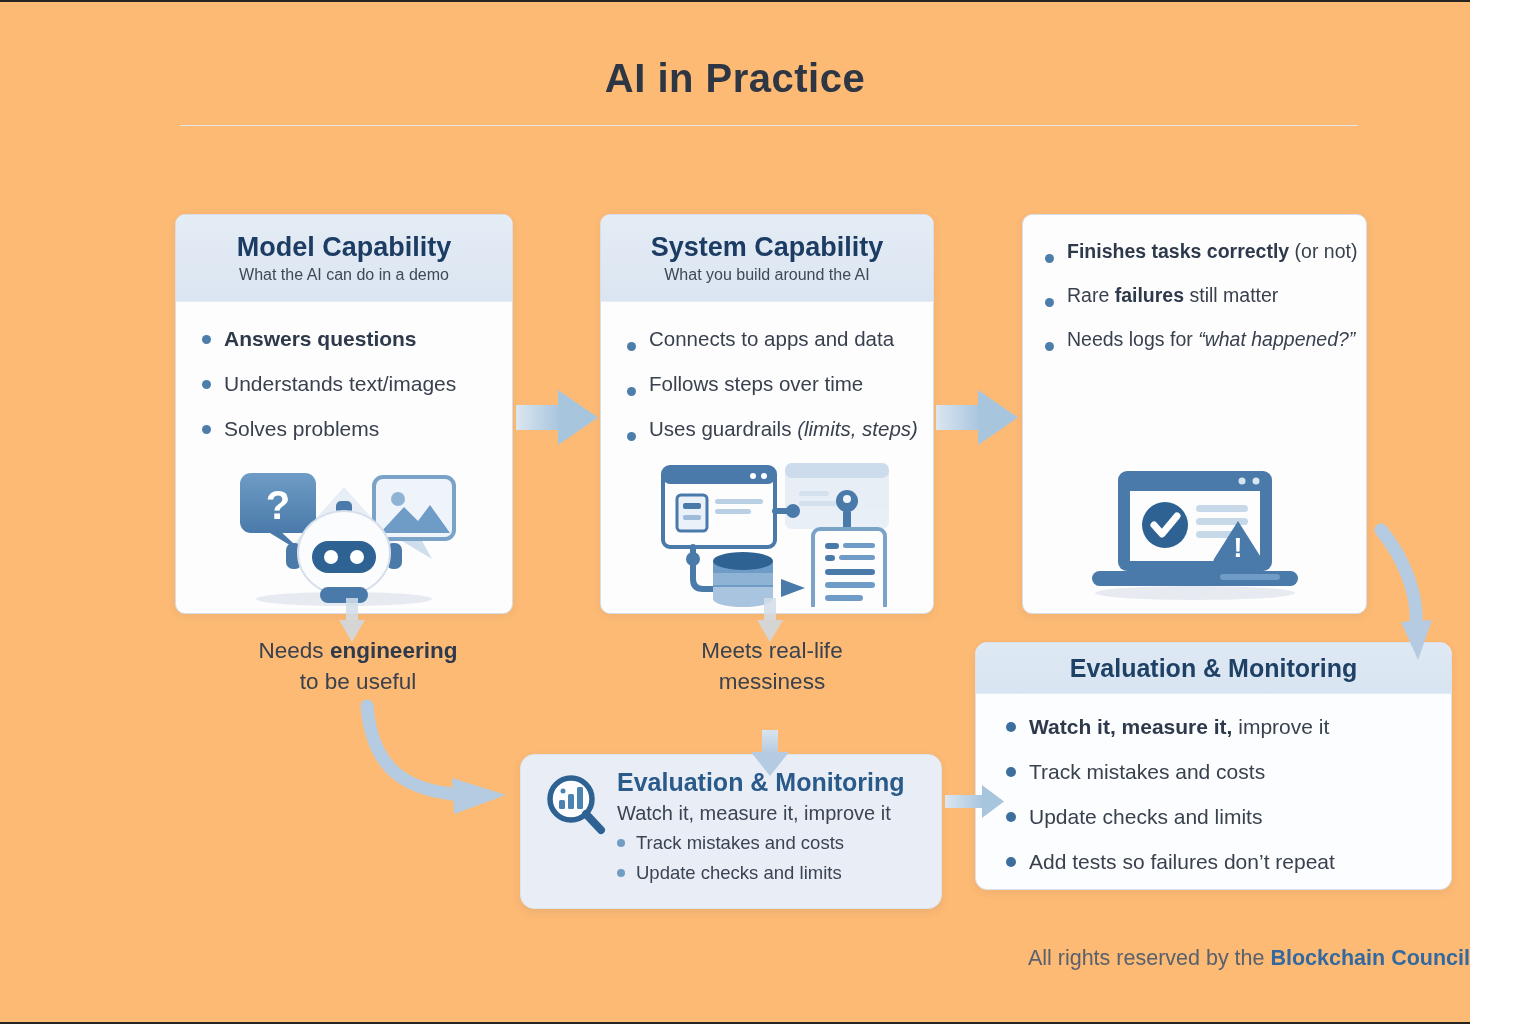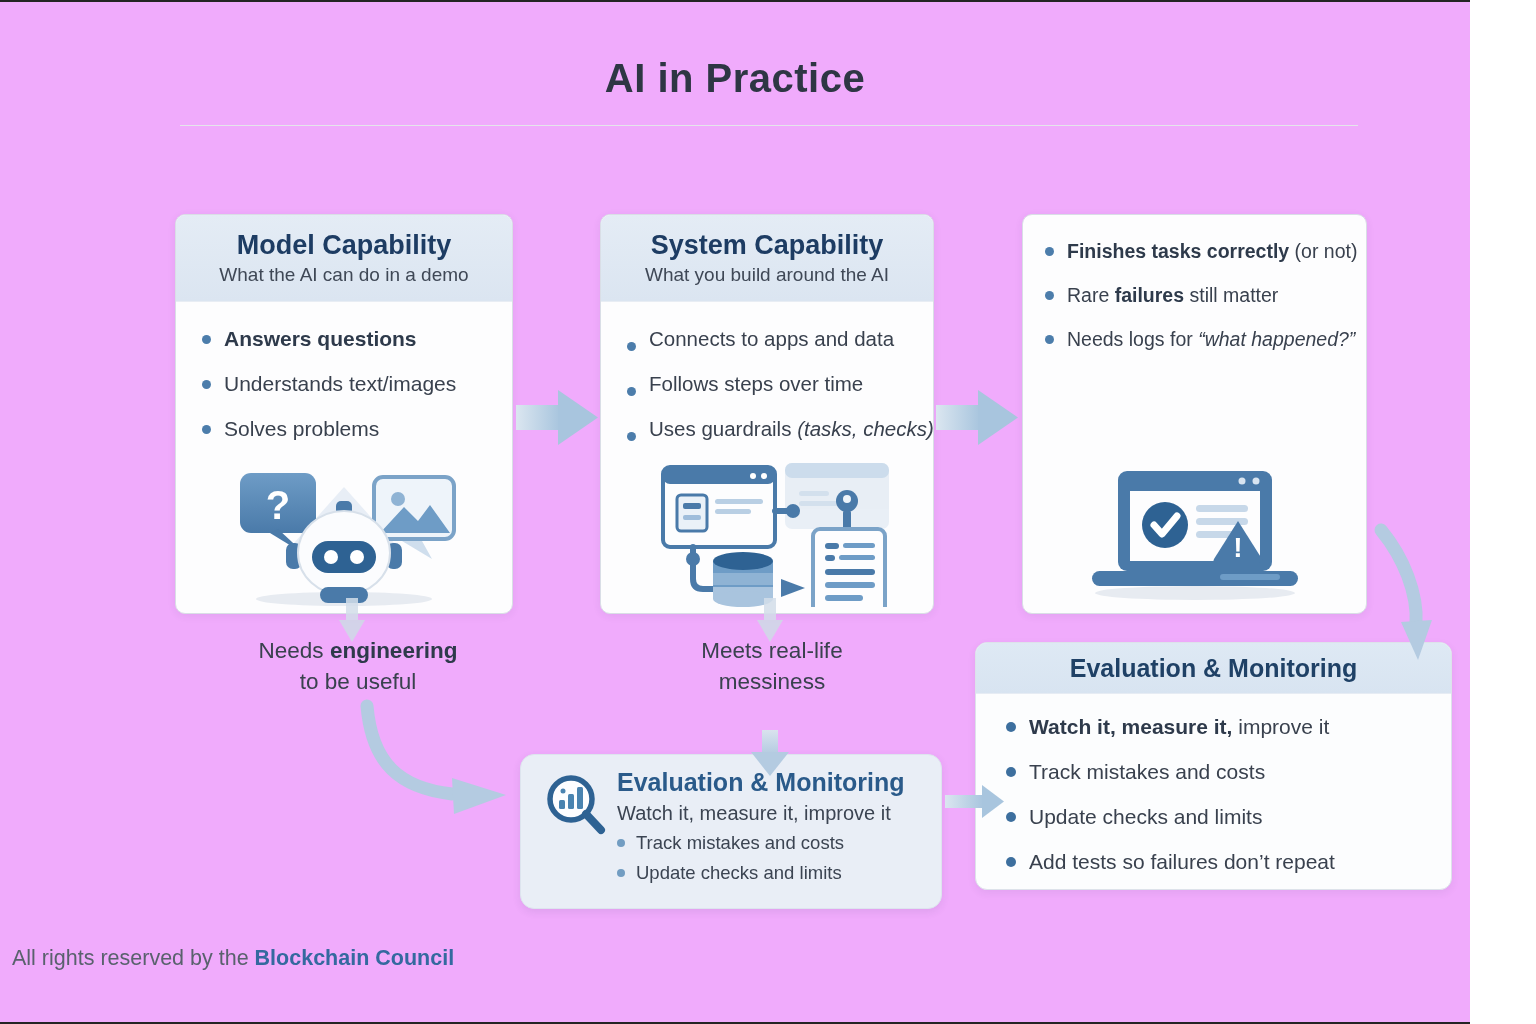--- a/index.html
+++ b/index.html
@@ -1,39 +1,39 @@
 <!DOCTYPE html>
 <html><head>
 <meta charset="utf-8">
 <style>
   html,body{margin:0;padding:0;background:#ffffff;}
   #stage{
     position:relative;width:1470px;height:1024px;overflow:hidden;
-    background:#f0abfc;border-top:2px solid #242424;border-bottom:2px solid #242424;
+    background:#fdba74;border-top:2px solid #242424;border-bottom:2px solid #242424;
     font-family:"Liberation Sans", sans-serif;box-sizing:border-box;
   }
   .page-title{position:absolute;top:54px;left:0;width:100%;text-align:center;
     font-size:40px;font-weight:bold;color:#2e3644;letter-spacing:.5px;}
   .divider{position:absolute;top:123px;left:180px;width:1178px;height:1px;background:#e4e6ea;}
 
   .card{position:absolute;background:#fdfdfe;border:1px solid #d9dee6;border-radius:10px;
     box-shadow:0 2px 8px rgba(40,60,90,.07);}
   .card1{left:175px;top:212px;width:336px;height:398px;}
   .card2{left:600px;top:212px;width:332px;height:398px;}
   .card3{left:1022px;top:212px;width:343px;height:398px;}
   .card-head{background:linear-gradient(#e4ecf5,#dbe5f1);border-radius:9px 9px 0 0;height:86px;
     display:flex;flex-direction:column;align-items:center;justify-content:center;gap:3px;
     border-bottom:1px solid #e8edf4;}
   .card-title{font-size:27px;font-weight:bold;color:#1d3c63;}
-  .card-sub{font-size:19px;color:#3f4856;}
+  .card-sub{font-size:16px;color:#3f4856;}
   .bullets{margin:25px 0 0 0;padding:0 0 0 26px;list-style:none;}
   .card3 .bullets{padding-left:22px;}
   .bullet{display:flex;align-items:center;margin-bottom:21px;font-size:21px;color:#39414e;white-space:nowrap;}
   .card2 .bullet{font-size:20.5px;align-items:flex-end;}
-  .card3 .bullet{font-size:19.5px;}
+  .card3 .bullet{font-size:19.5px;align-items:flex-end;}
   .dot{width:9px;height:9px;border-radius:50%;background:#4c7dab;margin-right:13px;flex:none;}
   .b{font-weight:bold;color:#2e3a4b;}
   .i{font-style:italic;}
   .card-icon{position:absolute;left:0;right:0;bottom:6px;display:flex;justify-content:center;}
 
   .cap{position:absolute;width:320px;text-align:center;font-size:22.5px;color:#39414e;line-height:31px;}
   .cap1{left:198px;top:633px;}
   .cap2{left:612px;top:633px;}
 
   .eval-center{position:absolute;left:520px;top:752px;width:420px;height:153px;background:#e9eef6;
@@ -48,21 +48,21 @@
 
   .eval-right{position:absolute;left:975px;top:640px;width:475px;height:246px;background:#fcfdfe;
     border:1px solid #dde2ea;border-radius:12px;box-shadow:0 3px 9px rgba(40,60,90,.07);}
   .er-band{height:50px;background:linear-gradient(#dee9f4,#d8e4f1);border-radius:11px 11px 0 0;
     display:flex;align-items:center;justify-content:center;font-size:25px;font-weight:bold;color:#1f4166;
     border-bottom:1px solid #e6ecf4;}
   .er-bullets{margin:21px 0 0 0;padding:0 0 0 30px;list-style:none;}
   .er-bullets .bullet{font-size:21px;margin-bottom:21px;}
   .er-bullets .dot{width:10px;height:10px;background:#3d6f9e;}
 
-  .footer{position:absolute;top:944px;left:0;width:100%;text-align:left;font-size:21.5px;color:#59616d;padding-left:12px;}
+  .footer{position:absolute;top:944px;left:0;width:100%;text-align:right;font-size:21.5px;color:#59616d;}
   .brand{font-weight:bold;color:#34699f;}
 
   .overlay{position:absolute;left:0;top:0;width:1536px;height:1024px;pointer-events:none;}
 </style>
 </head>
 <body>
 
 <div id="stage">
 
   <div class="page-title">AI in Practice</div>
@@ -132,21 +132,21 @@
       <li class="bullet">
           <span class="dot"></span>
           <span>Connects to apps and data</span>
         </li>
       <li class="bullet">
           <span class="dot"></span>
           <span>Follows steps over time</span>
         </li>
       <li class="bullet">
           <span class="dot"></span>
-          <span><span>Uses guardrails </span><span class="i">(tasks, checks)</span></span>
+          <span><span>Uses guardrails </span><span class="i">(limits, steps)</span></span>
         </li>
     </ul>
     <div class="card-icon">
       <svg width="264" height="152" viewBox="0 0 264 152">
         <g opacity="0.75">
           <rect x="150" y="8" width="104" height="66" rx="7" fill="#e2eaf3"></rect>
           <rect x="150" y="8" width="104" height="15" rx="7" fill="#bcd2e6"></rect>
           <rect x="164" y="36" width="30" height="5" rx="2.5" fill="#c6d7e8"></rect>
           <rect x="164" y="46" width="42" height="5" rx="2.5" fill="#c6d7e8"></rect>
         </g>

